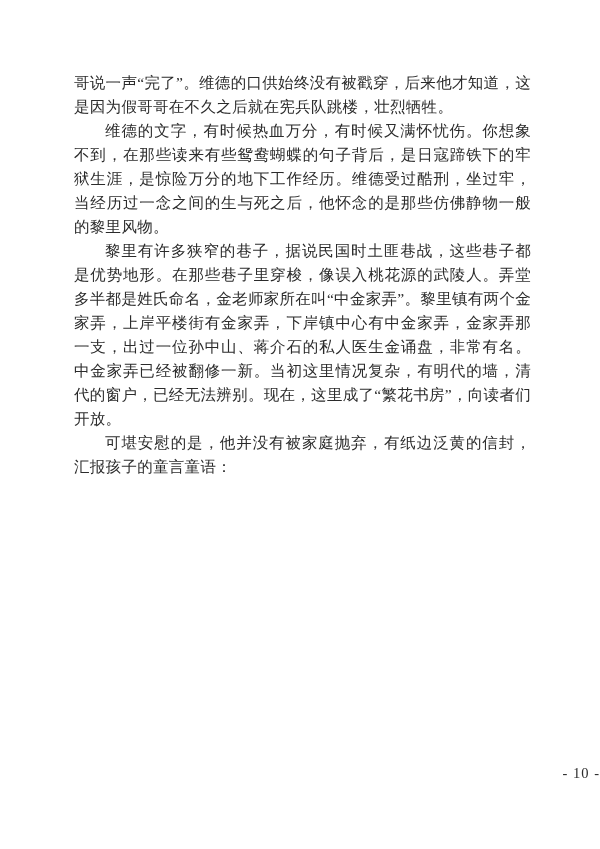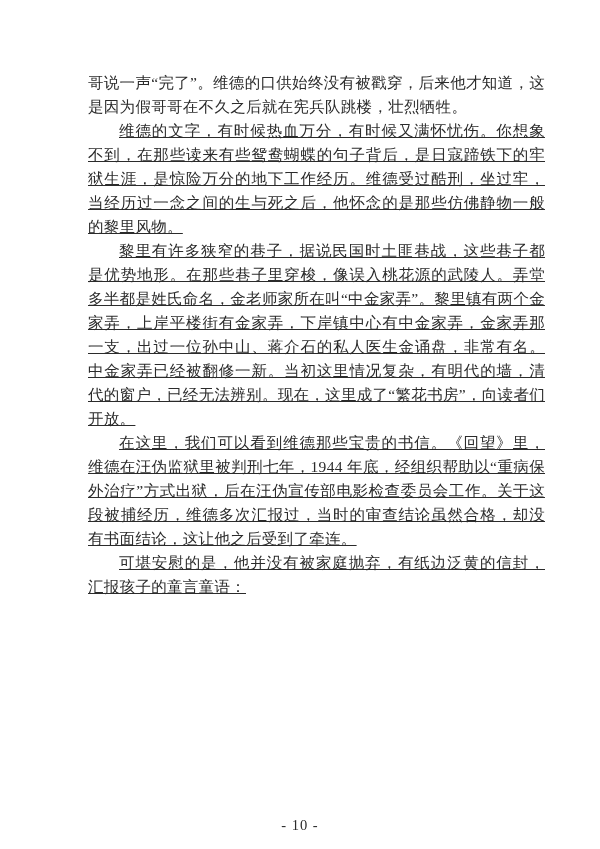--- a/index.html
+++ b/index.html
@@ -12,57 +12,55 @@
     width: 600px;
     height: 849px;
     margin: 0 auto;
     background: #ffffff;
     font-family: "Liberation Serif", "DejaVu Serif", serif;
     color: #2b2b2b;
     overflow: hidden;
   }
   .body-text {
     position: absolute;
-    left: 88px;
+    left: 74px;
     top: 71px;
     width: 457px;
     font-size: 15.5px;
     line-height: 24px;
     text-align: justify;
     text-justify: inter-ideograph;
     letter-spacing: 0.3px;
   }
   .para {
     margin: 0;
     padding: 0;
   }
   .para.indent {
     text-indent: 2em;
-    text-decoration: underline;
   }
   .footer {
     position: absolute;
     left: 0;
-    top: 816px;
+    top: 764px;
     width: 100%;
-    text-align: center;
+    text-align: right;
   }
   .pagenum {
     font-size: 14.5px;
     letter-spacing: 1px;
     color: #2b2b2b;
   }
 </style>
 </head>
 <body>
 
 <div class="page">
   <div class="body-text">
     <p class="para">哥说一声“完了”。维德的口供始终没有被戳穿，后来他才知道，这是因为假哥哥在不久之后就在宪兵队跳楼，壮烈牺牲。</p>
     <p class="para indent">维德的文字，有时候热血万分，有时候又满怀忧伤。你想象不到，在那些读来有些鸳鸯蝴蝶的句子背后，是日寇蹄铁下的牢狱生涯，是惊险万分的地下工作经历。维德受过酷刑，坐过牢，当经历过一念之间的生与死之后，他怀念的是那些仿佛静物一般的黎里风物。</p>
     <p class="para indent">黎里有许多狭窄的巷子，据说民国时土匪巷战，这些巷子都是优势地形。在那些巷子里穿梭，像误入桃花源的武陵人。弄堂多半都是姓氏命名，金老师家所在叫“中金家弄”。黎里镇有两个金家弄，上岸平楼街有金家弄，下岸镇中心有中金家弄，金家弄那一支，出过一位孙中山、蒋介石的私人医生金诵盘，非常有名。中金家弄已经被翻修一新。当初这里情况复杂，有明代的墙，清代的窗户，已经无法辨别。现在，这里成了“繁花书房”，向读者们开放。</p>
-    <p class="para indent">在这里，我们可以看到维德那些宝贵的书信。《回望》里，维德在汪伪监狱里被判刑七年，1944 年底，经组织帮助以“重病保外治疗”方式出狱，后在汪伪宣传部电影检查委员会工作。关于这段被捕经历，维德多次汇报过，当时的审查结论虽然合格，却没有书面结论，这让他之后受到了牵连。</p>
     <p class="para indent">可堪安慰的是，他并没有被家庭抛弃，有纸边泛黄的信封，汇报孩子的童言童语：</p>
   </div>
   <div class="footer">
     <span class="pagenum">- 10 -</span>
   </div>
 </div>
 
 </body></html>

